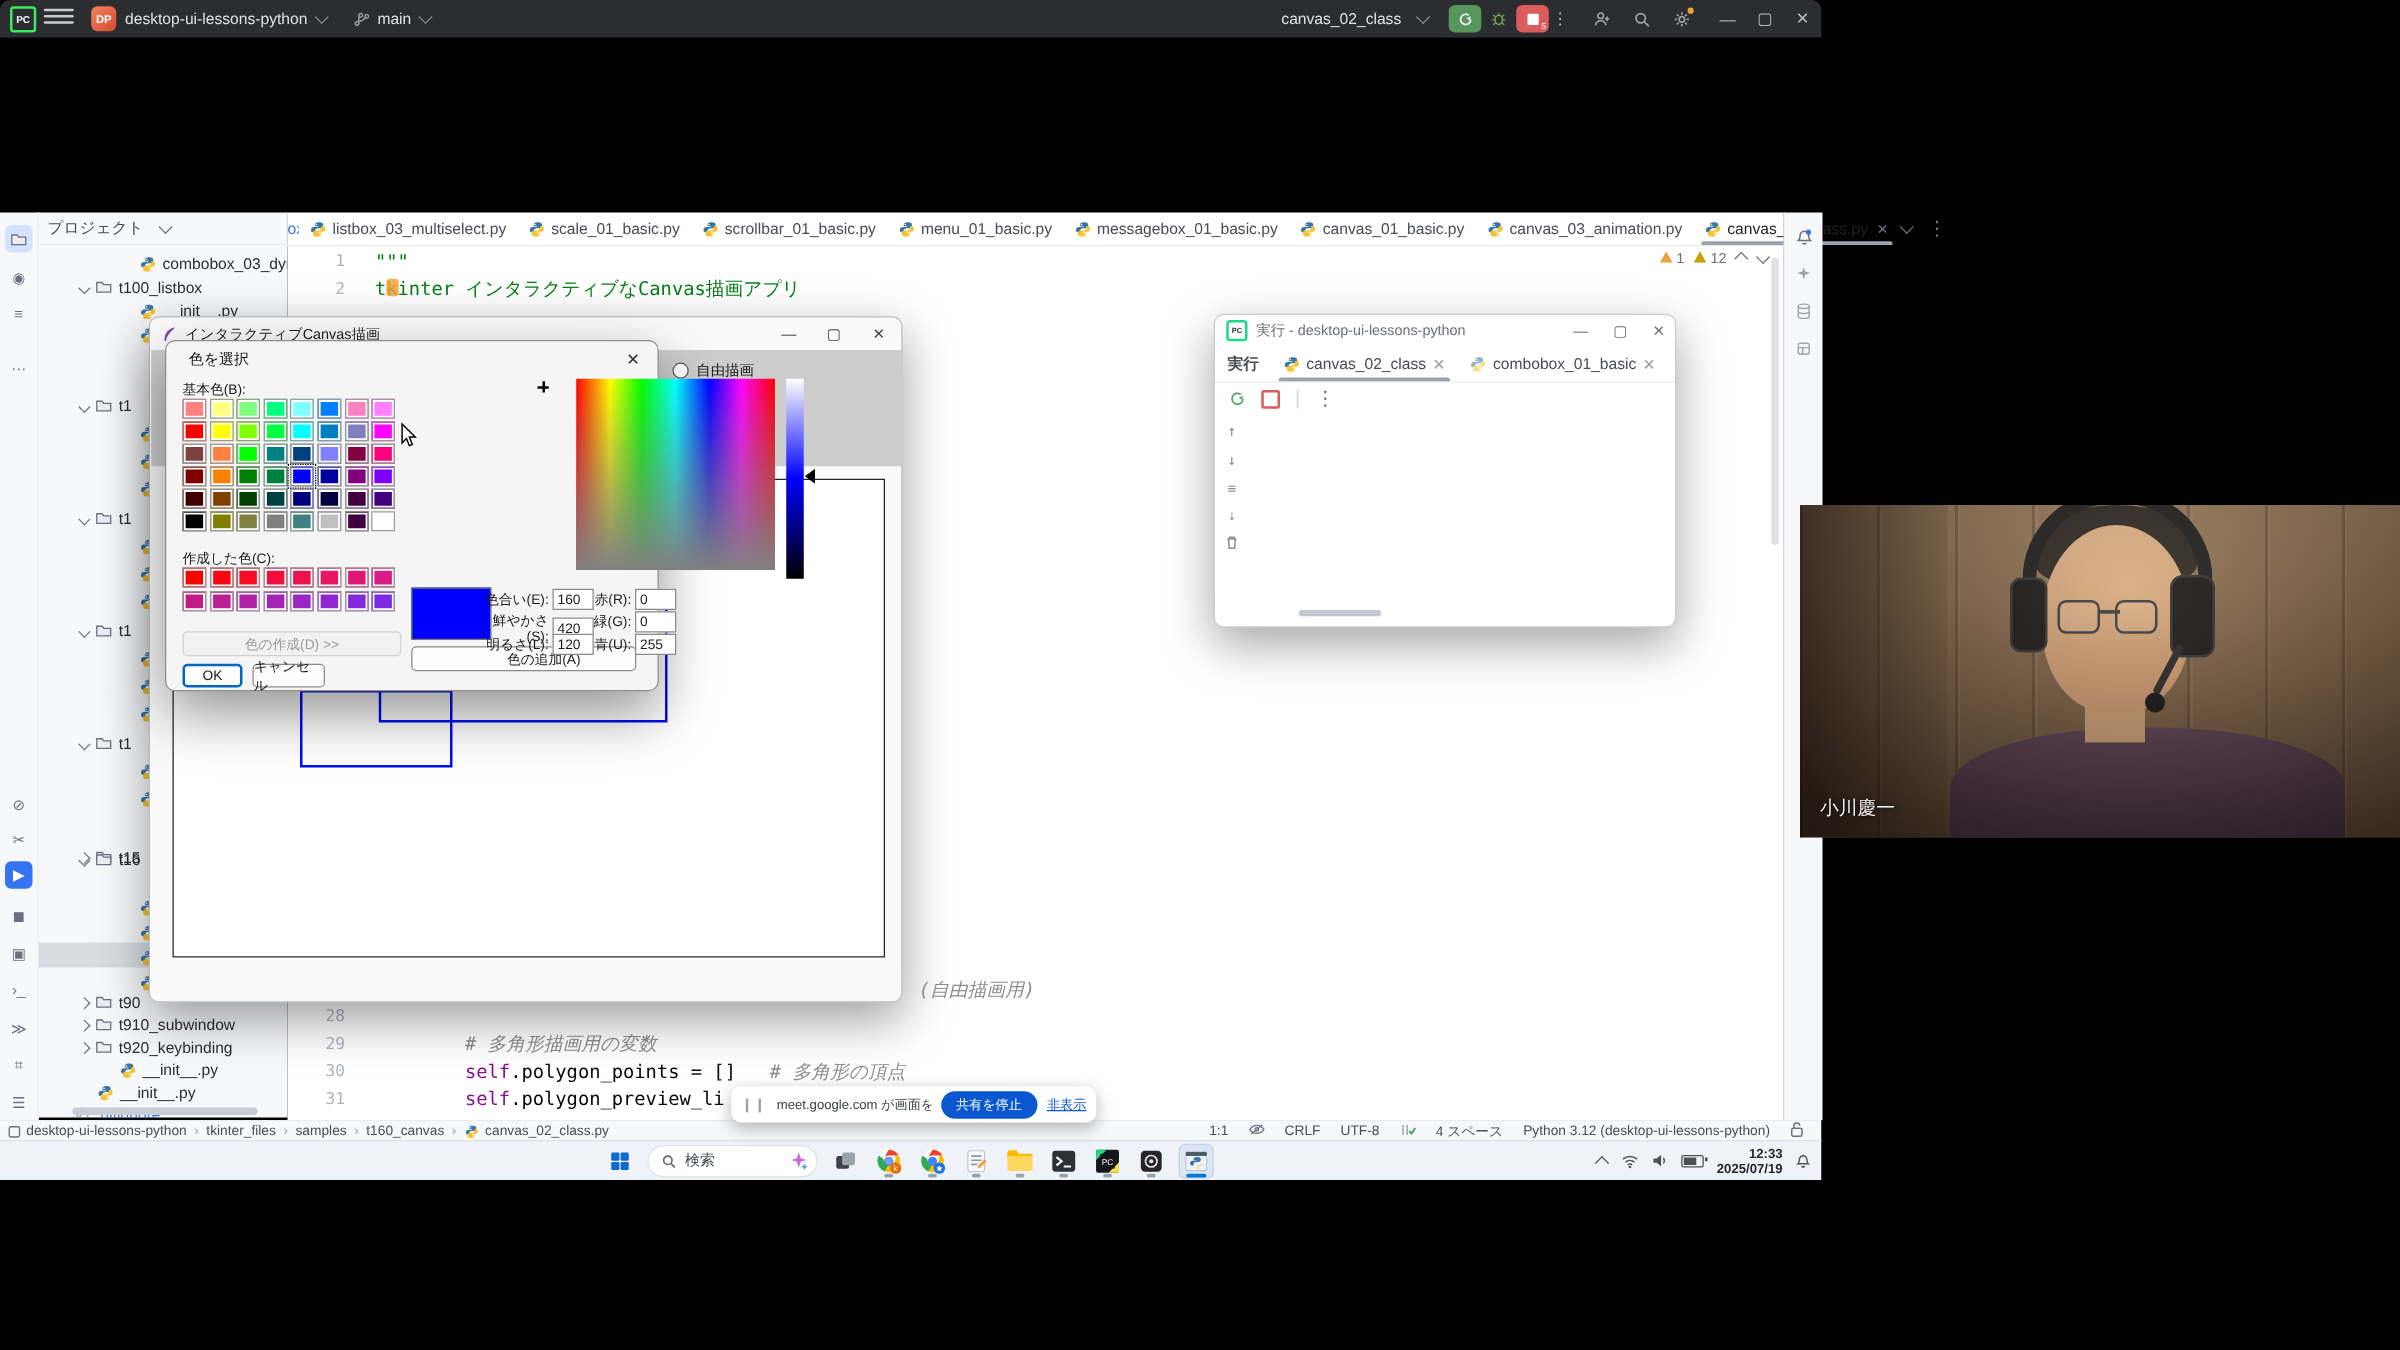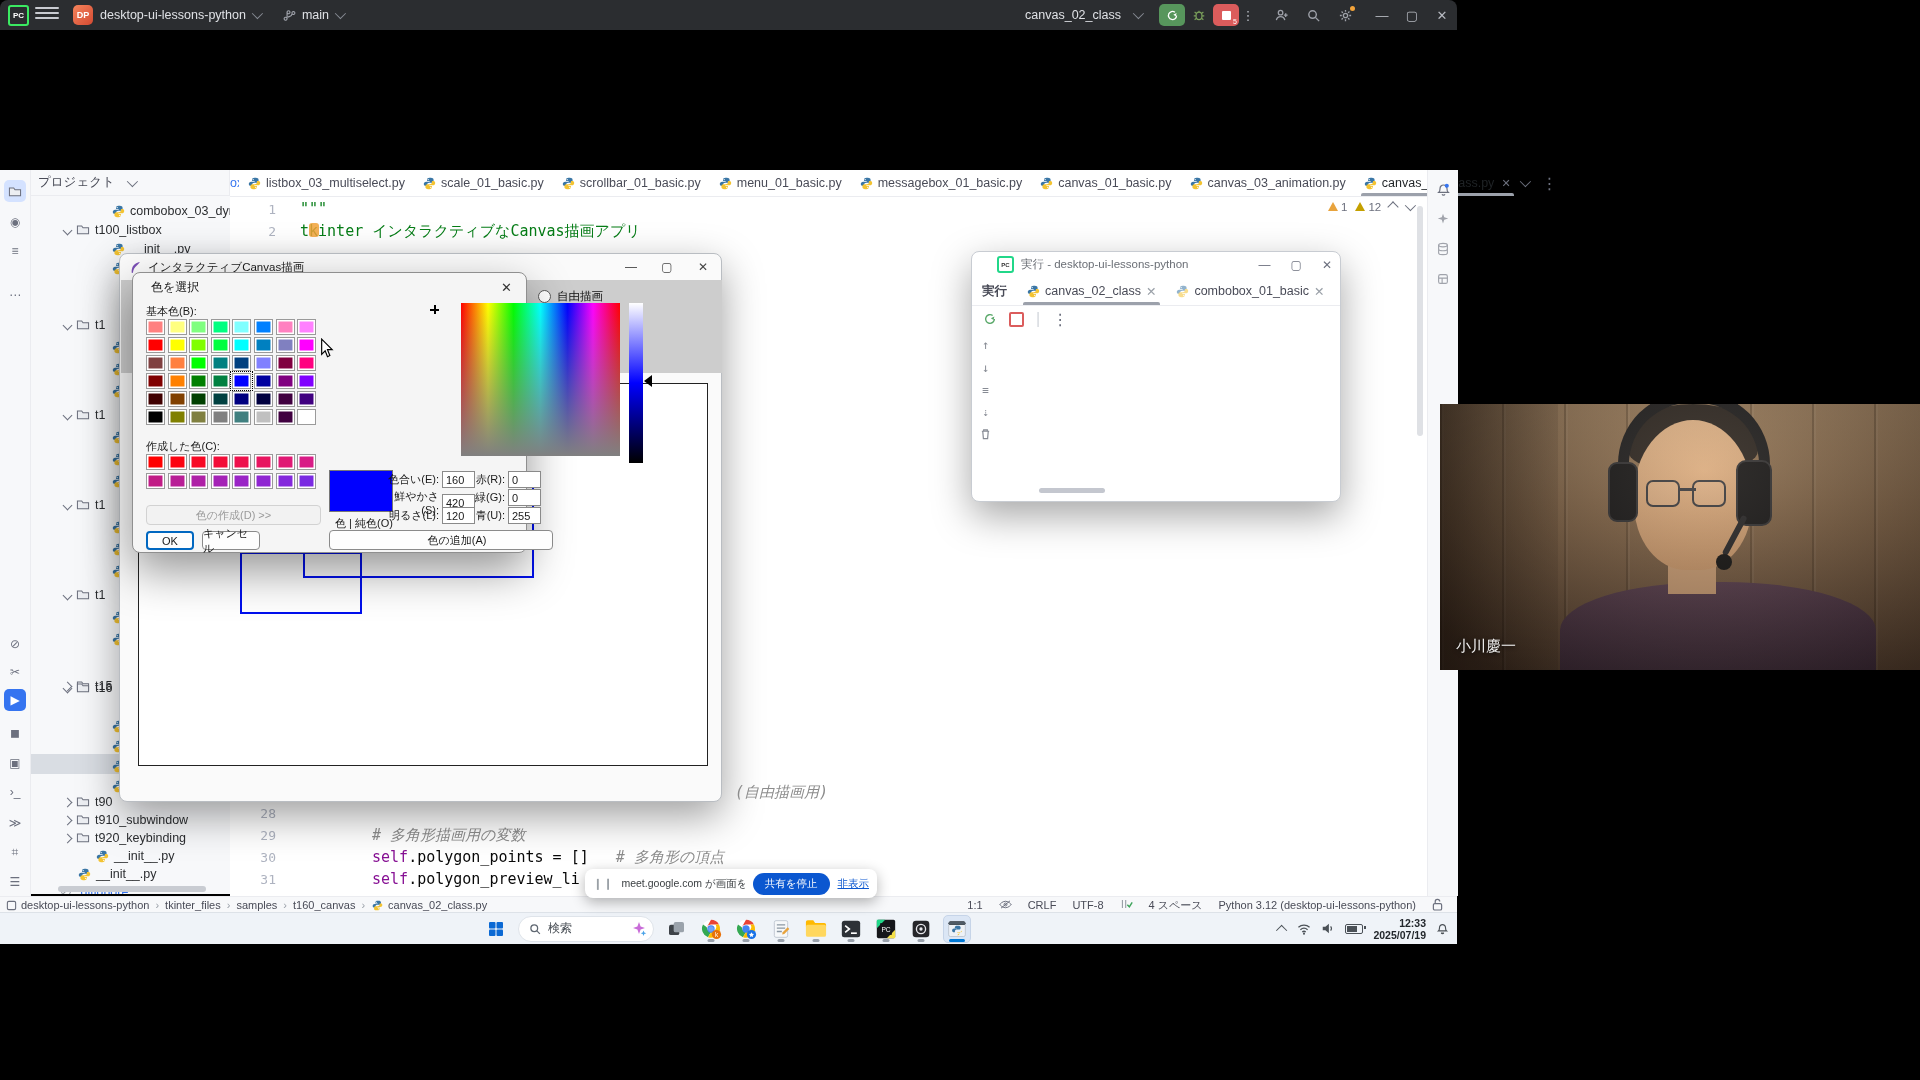--- a/index.html
+++ b/index.html
@@ -109,21 +109,21 @@
   .fieldrow{position:absolute;display:flex;align-items:center;font-size:11px;color:#1a1a1a;}
   .fieldrow .fl{width:62px;text-align:right;margin-right:3px;}
   .fieldrow .fv{width:28px;height:15px;background:#fff;border:1px solid #8a8a8a;font-size:11px;padding-left:3px;display:flex;align-items:center;}
   .cross{position:absolute;width:9px;height:9px;}
   .cross:before,.cross:after{content:"";position:absolute;background:#000;}
   .cross:before{left:0;top:4px;width:9px;height:2px;}
   .cross:after{left:4px;top:0;width:2px;height:9px;}
   
   #runwin{left:971px;top:251px;width:370px;height:251px;background:#fff;border:1px solid #c8ccd2;border-radius:8px;
           box-shadow:0 14px 38px rgba(0,0,0,.35);z-index:5;box-sizing:border-box;}
-  .rw-title{height:25px;display:flex;align-items:center;gap:7px;font-size:11.5px;color:#6b6f76;padding-left:25px;}
+  .rw-title{height:25px;display:flex;align-items:center;gap:7px;font-size:11.5px;color:#6b6f76;padding-left:9px;}
   .rw-ctl{position:absolute;right:8px;top:0;height:25px;display:flex;gap:20px;align-items:center;color:#6c707e;font-size:12px;}
   .rw-tabs{display:flex;align-items:center;height:28px;border-bottom:1px solid #ebecf0;font-size:12.5px;color:#494b57;gap:4px;padding-left:10px;}
   .rw-tab{display:flex;align-items:center;gap:5px;height:100%;padding:0 8px;position:relative;}
   .rw-tab.active:after{content:"";position:absolute;left:4px;right:4px;bottom:0;height:3px;background:#9ca1ab;border-radius:2px 2px 0 0;}
   .rw-tools{display:flex;align-items:center;gap:12px;height:26px;padding-left:11px;color:#6c707e;}
   .rw-stop{width:11px;height:11px;border:2px solid #db5c5c;border-radius:2px;}
   .rw-console{position:absolute;left:0;top:80px;right:0;bottom:8px;font-family:"DejaVu Sans Mono",monospace;font-size:14px;color:#080808;}
   .rw-gut{position:absolute;left:8px;top:6px;display:flex;flex-direction:column;gap:9px;color:#878b94;font-size:12px;align-items:center;}
   .rw-thumb{position:absolute;left:67px;bottom:0px;width:66px;height:5px;background:#c4c7cf;border-radius:3px;}
   
@@ -952,21 +952,21 @@
     <span class="dlg-btn default" style="left:13px;top:258px;width:48px;height:19px;">OK</span>
     <span class="dlg-btn" style="left:69px;top:258px;width:58px;height:19px;">キャンセル</span>
     <div id="gradfield"></div>
     <span class="cross" style="left:297px;top:32px;"></span>
     <div id="lumbar"></div>
     <span class="lum-arrow" style="left:511px;top:102px;"></span>
     <span class="abs" id="colorswatch" style="left: 196px; top: 197px; width: 62px; height: 40px; border: 1px solid rgb(119, 119, 119); background: rgb(0, 0, 255);"></span>
     <span class="dlg-label" style="left:202px;top:243px;">色 | 純色(O)</span>
     <div id="fieldsL"></div>
     <div id="fieldsR"></div>
-    <span class="dlg-btn" style="left:196px;top:257px;width:224px;height:20px;padding-left:32px;">色の追加(A)</span>
+    <span class="dlg-btn" style="left:196px;top:244px;width:180px;height:20px;padding-left:32px;">色の追加(A)</span>
   <span class="swatch abs" style="left: 13px; top: 46px; background: rgb(255, 128, 128);"></span>
       <span class="swatch abs" style="left: 34.6px; top: 46px; background: rgb(255, 255, 128);"></span>
       <span class="swatch abs" style="left: 56.2px; top: 46px; background: rgb(128, 255, 128);"></span>
       <span class="swatch abs" style="left: 77.8px; top: 46px; background: rgb(0, 255, 128);"></span>
       <span class="swatch abs" style="left: 99.4px; top: 46px; background: rgb(128, 255, 255);"></span>
       <span class="swatch abs" style="left: 121px; top: 46px; background: rgb(0, 128, 255);"></span>
       <span class="swatch abs" style="left: 142.6px; top: 46px; background: rgb(255, 128, 192);"></span>
       <span class="swatch abs" style="left: 164.2px; top: 46px; background: rgb(255, 128, 255);"></span>
       <span class="swatch abs" style="left: 13px; top: 64px; background: rgb(255, 0, 0);"></span>
       <span class="swatch abs" style="left: 34.6px; top: 64px; background: rgb(255, 255, 0);"></span>

